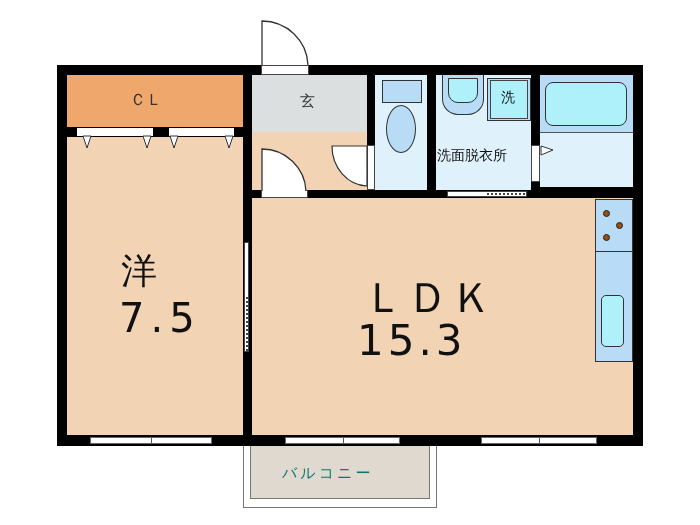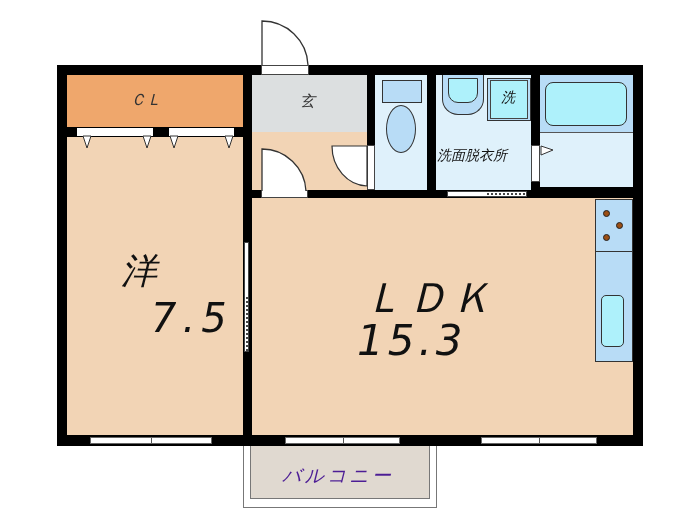--- a/index.html
+++ b/index.html
@@ -1,39 +1,39 @@
 <!DOCTYPE html>
 <html><head>
 <meta charset="utf-8">
 <style>
   html, body { margin:0; padding:0; background:#ffffff; }
   body { width:700px; height:525px; position:relative; overflow:hidden; font-family:"DejaVu Sans", sans-serif; }
   .abs { position:absolute; box-sizing:border-box; }
   .wall { position:absolute; background:#000; }
   .room { position:absolute; }
-  .lbl { position:absolute; color:#111; white-space:nowrap; line-height:1;font-style:italic; }
+  .lbl { position:absolute; color:#111; white-space:nowrap; line-height:1; }
   .win { position:absolute; background:#fff; border:1px solid #666; box-sizing:border-box; }
   .win::after { content:""; position:absolute; left:50%; top:0; bottom:0; width:1px; background:#555; }
   svg { position:absolute; overflow:visible; }
 </style>
 </head>
 <body>
 
 <div class="room" style="left:67px;top:75px;width:176px;height:52px;background:#efa76c;"></div>
 <div class="room" style="left:67px;top:137px;width:176px;height:298px;background:#f2d4b5;"></div>
 <div class="room" style="left:252px;top:75px;width:115px;height:57px;background:#dcdfe0;border-bottom:1px solid #999;"></div>
 <div class="room" style="left:252px;top:132px;width:115px;height:58px;background:#f2d4b5;"></div>
 <div class="room" style="left:375px;top:75px;width:52px;height:115px;background:#dff1fb;"></div>
 <div class="room" style="left:436px;top:75px;width:95px;height:115px;background:#dff1fb;"></div>
 <div class="room" style="left:540px;top:75px;width:93px;height:112px;background:#dff1fb;"></div>
 <div class="room" style="left:252px;top:198px;width:381px;height:237px;background:#f2d4b5;"></div>
 
 <div class="abs" style="left:243px;top:446px;width:194px;height:62px;border:1px solid #777;border-top:none;background:#fff;"></div>
 <div class="abs" style="left:250px;top:446px;width:180px;height:53px;border:1px solid #777;border-top:none;background:#e0d9d0;"></div>
-<div class="lbl" style="left:282px;top:466px;font-size:19px;letter-spacing:3px;color:#4c1d95;">バルコニー</div>
+<div class="lbl" style="left:282px;top:466px;font-size:15px;letter-spacing:3px;color:#0f766e;">バルコニー</div>
 
 <div class="wall" style="left:57px;top:65px;width:204px;height:10px;"></div>
 <div class="wall" style="left:309px;top:65px;width:334px;height:10px;"></div>
 <div class="wall" style="left:57px;top:65px;width:10px;height:381px;"></div>
 <div class="wall" style="left:633px;top:65px;width:10px;height:381px;"></div>
 <div class="wall" style="left:57px;top:435px;width:586px;height:11px;"></div>
 
 <div class="wall" style="left:67px;top:127px;width:176px;height:10px;"></div>
 <div class="wall" style="left:243px;top:75px;width:9px;height:360px;"></div>
 <div class="wall" style="left:367px;top:75px;width:8px;height:123px;"></div>
@@ -95,15 +95,15 @@
 <div class="win" style="left:90px;top:437px;width:122px;height:7px;"></div>
 <div class="win" style="left:285px;top:437px;width:115px;height:7px;"></div>
 <div class="win" style="left:481px;top:437px;width:116px;height:7px;"></div>
 
 <div class="abs" style="left:244px;top:242px;width:5px;height:110px;background:#fff;border:1px solid #444;"></div>
 <div class="abs" style="left:246px;top:297px;width:0;height:54px;border-left:2px dotted #444;"></div>
 
 <div class="lbl" style="left:130px;top:92px;font-size:16px;color:#333;">ＣＬ</div>
 <div class="lbl" style="left:300px;top:94px;font-size:15px;color:#333;">玄</div>
 <div class="lbl" style="left:121px;top:253px;font-size:36px;">洋</div>
-<div class="lbl" style="left:119px;top:298px;font-size:40px;letter-spacing:6px;margin-left:32px;">7.5</div>
+<div class="lbl" style="left:119px;top:298px;font-size:40px;letter-spacing:6px;">7.5</div>
 <div class="lbl" style="left:363px;top:277px;font-size:42px;letter-spacing:2px;">ＬＤＫ</div>
 <div class="lbl" style="left:357px;top:320px;font-size:42px;letter-spacing:4px;">15.3</div>
 
 </body></html>

